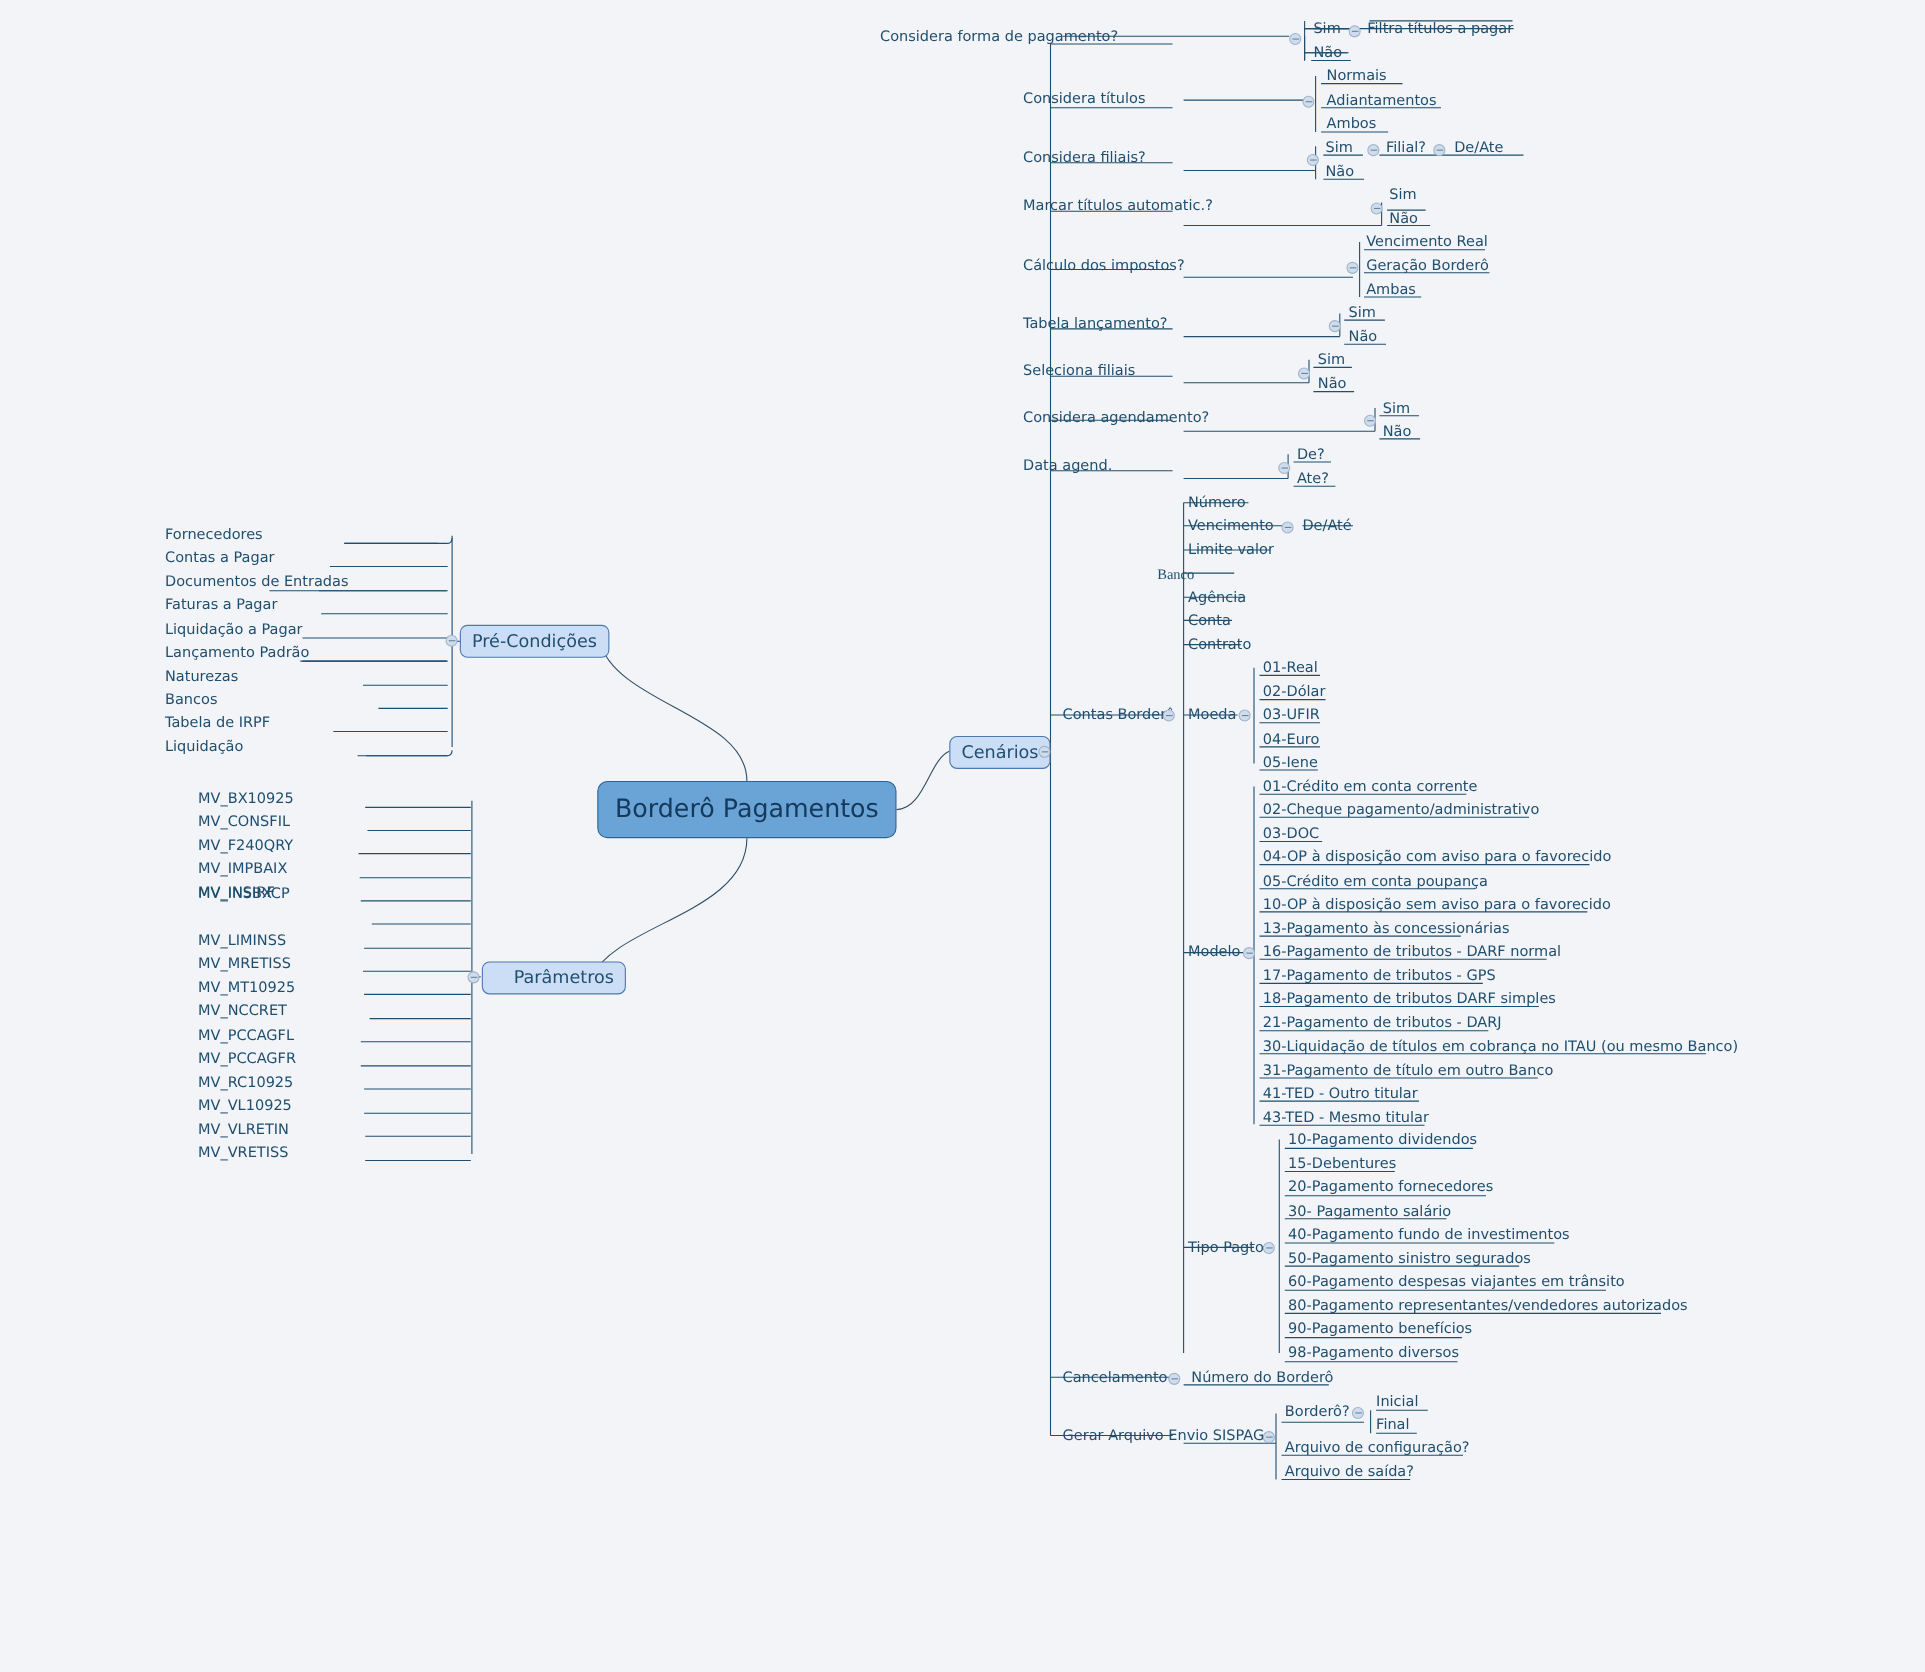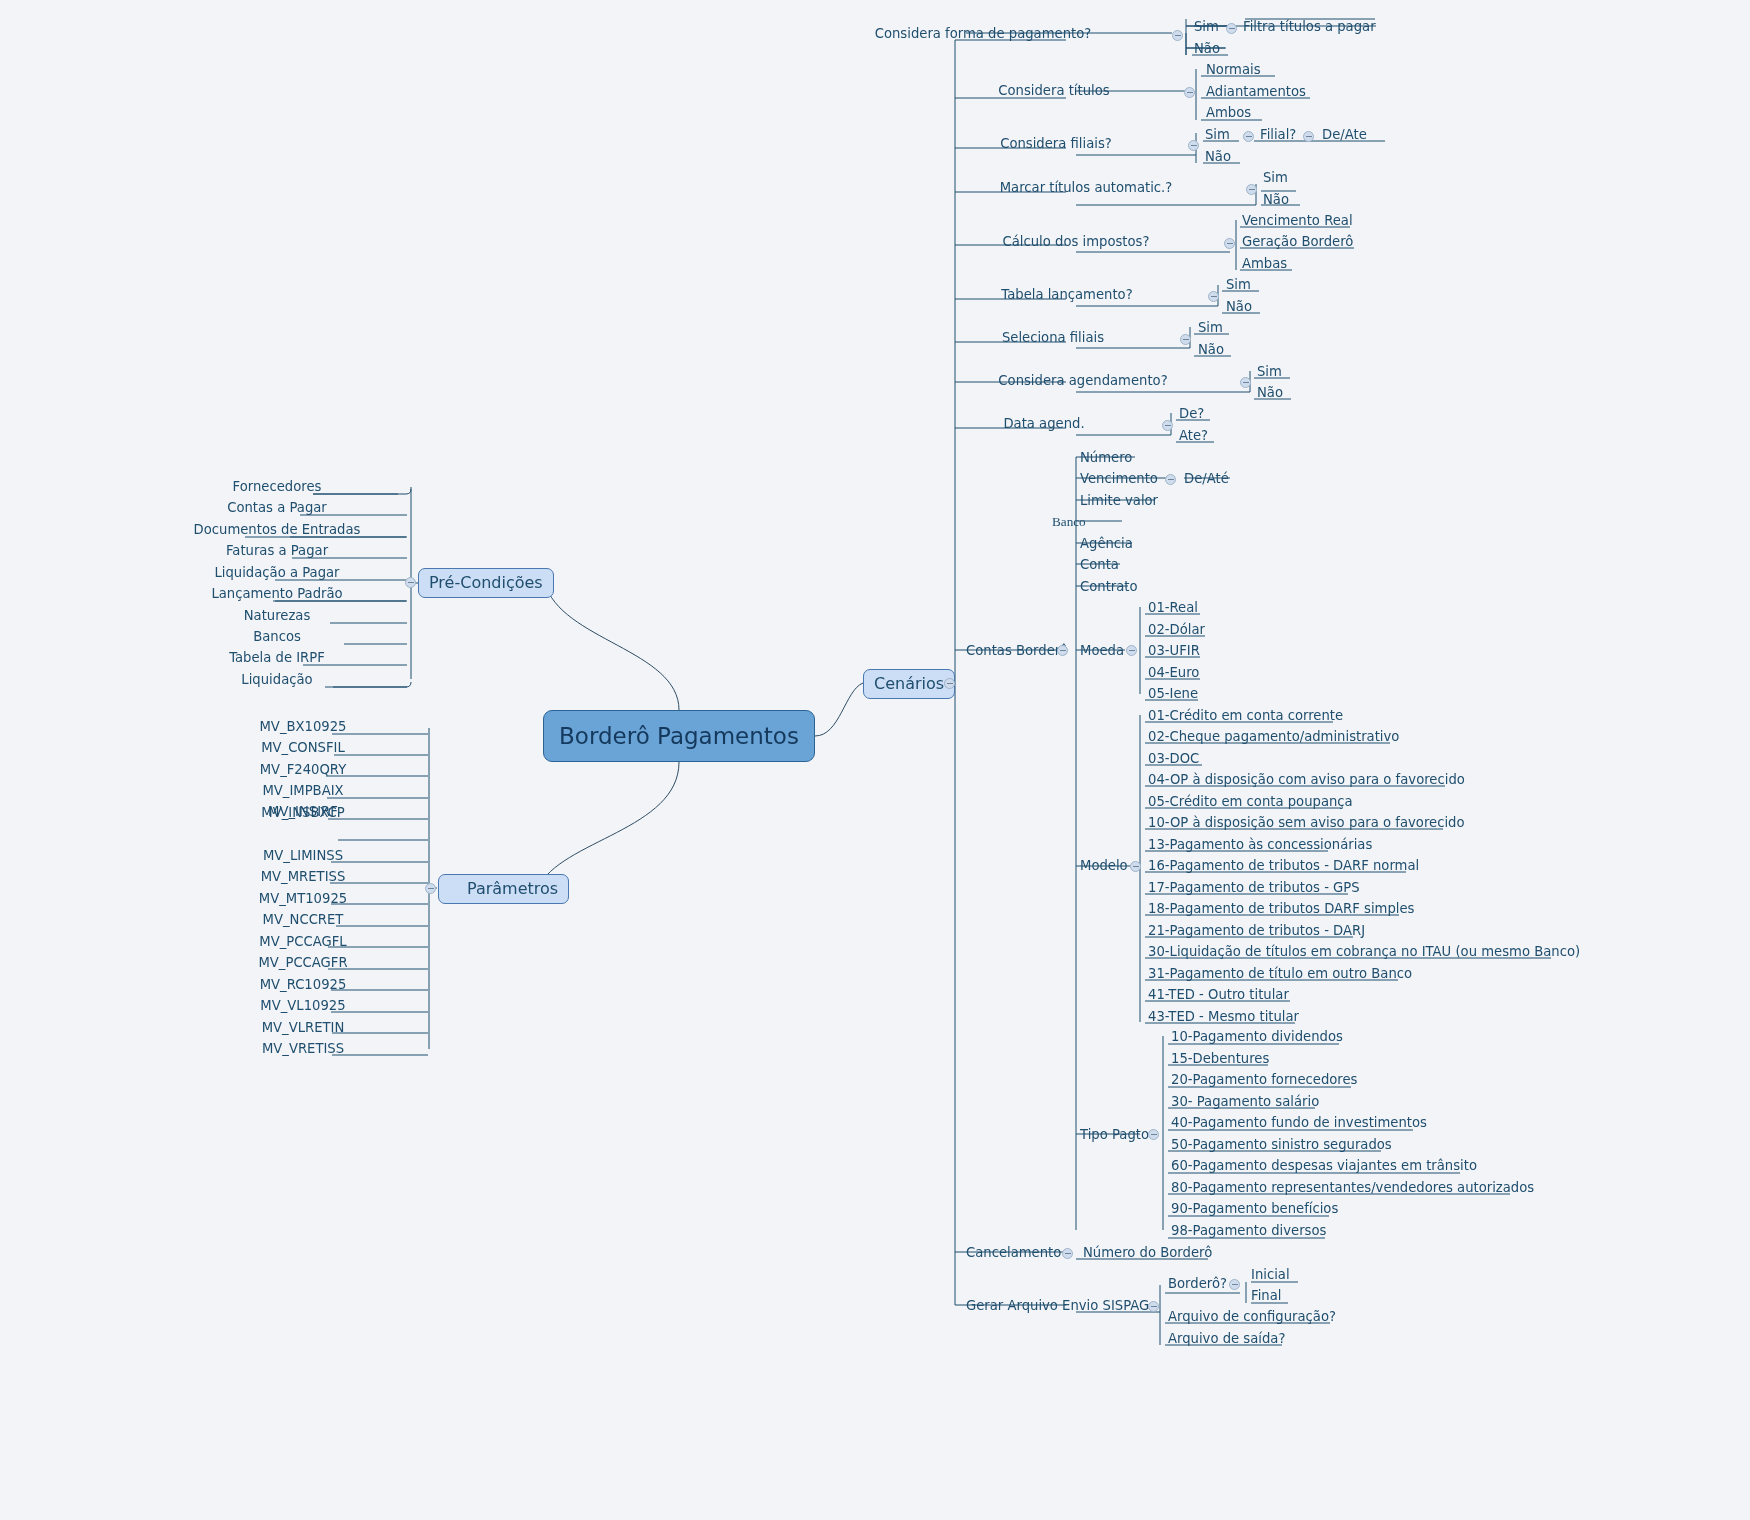--- a/index.html
+++ b/index.html
@@ -40,21 +40,21 @@
     position:absolute;background:#ccddf6;border:1px solid #4a78b0;border-radius:7px;
     font-size:16px;color:#1f4e6e;padding:4px 10px;box-sizing:border-box;
     white-space:nowrap;line-height:1.25;
   }
 
   
   .node{
     position:absolute;white-space:nowrap;font-size:13.2px;color:#1f4e6e;
     line-height:15px;
   }
-  .node.r{text-align:center;}
+  .node.r{text-align:left;}
 
   
   .tog{
     position:absolute;width:11px;height:11px;border-radius:50%;
     background:#cfdced;border:1px solid #9fb4c9;box-sizing:border-box;
   }
   .tog::before{
     content:"";position:absolute;left:1.5px;top:4px;width:6px;height:1px;background:#6d8499;
   }
 </style>

